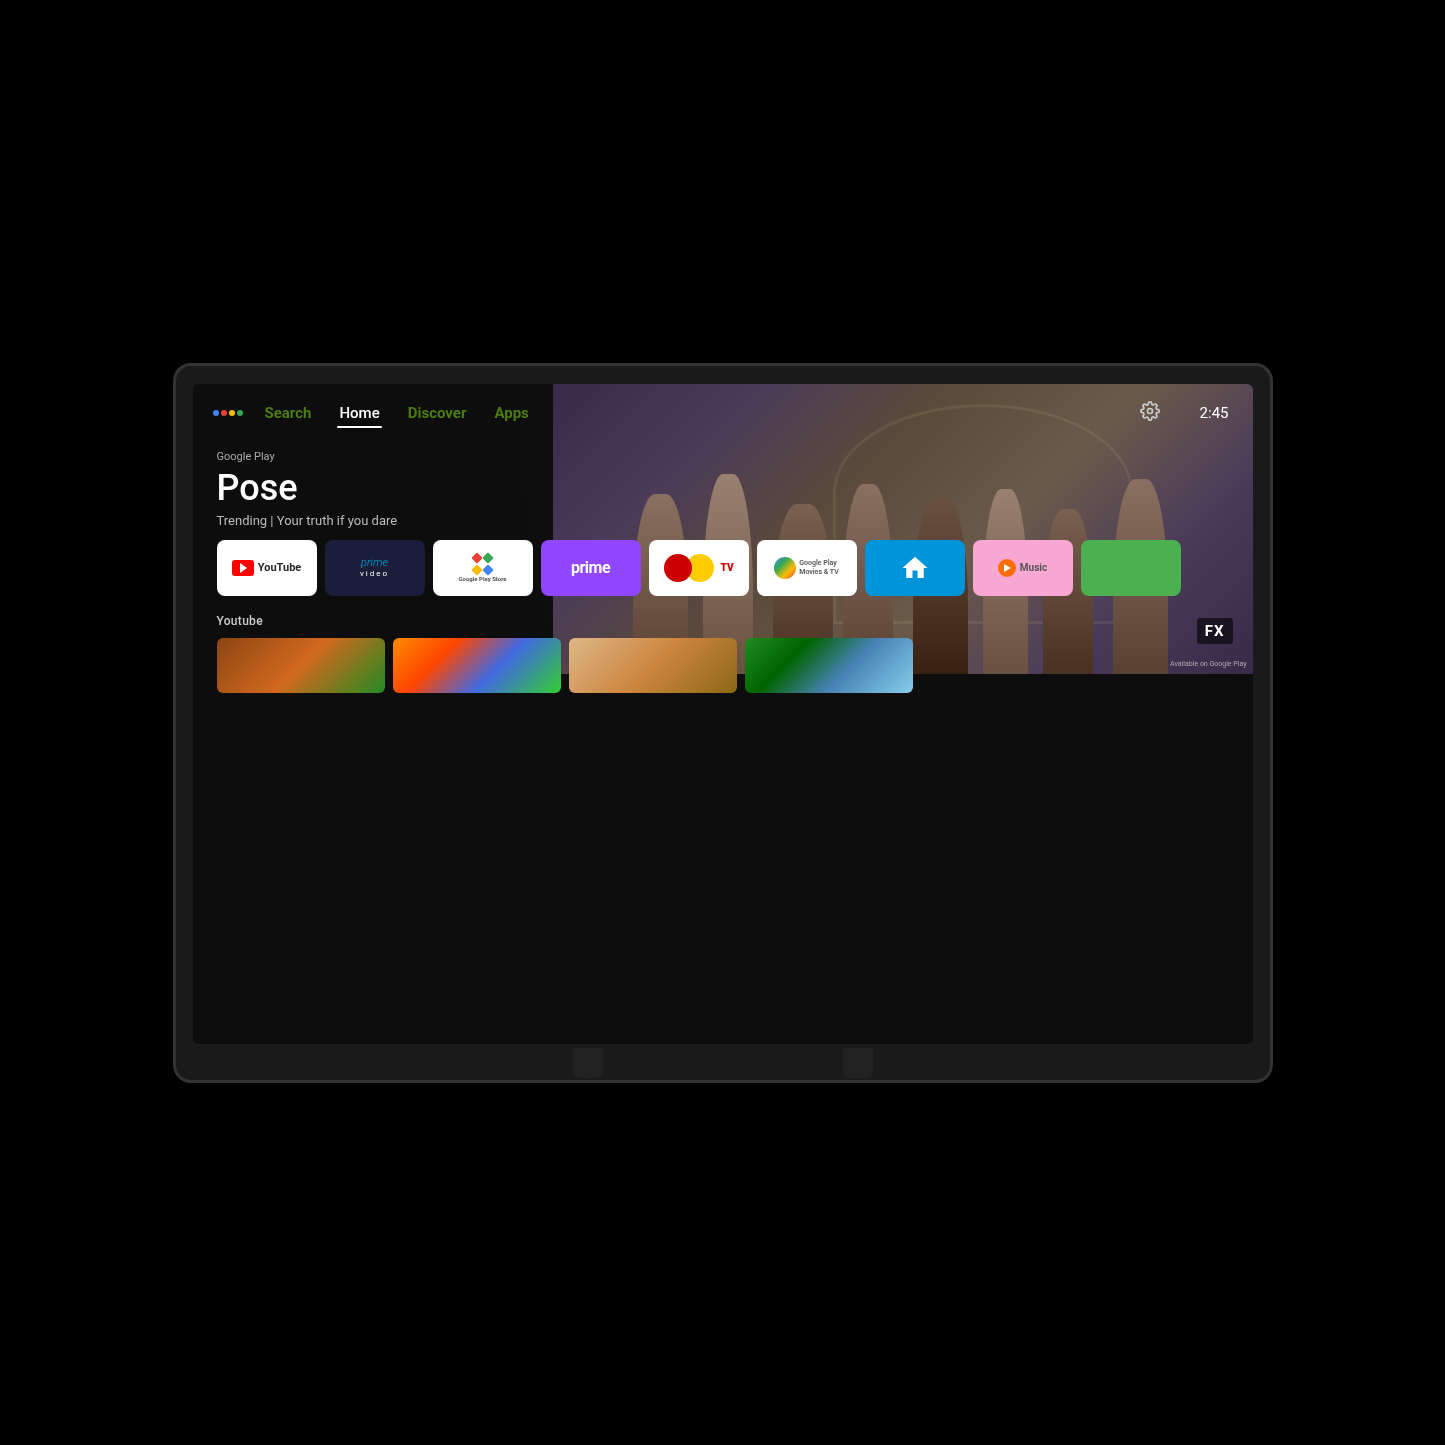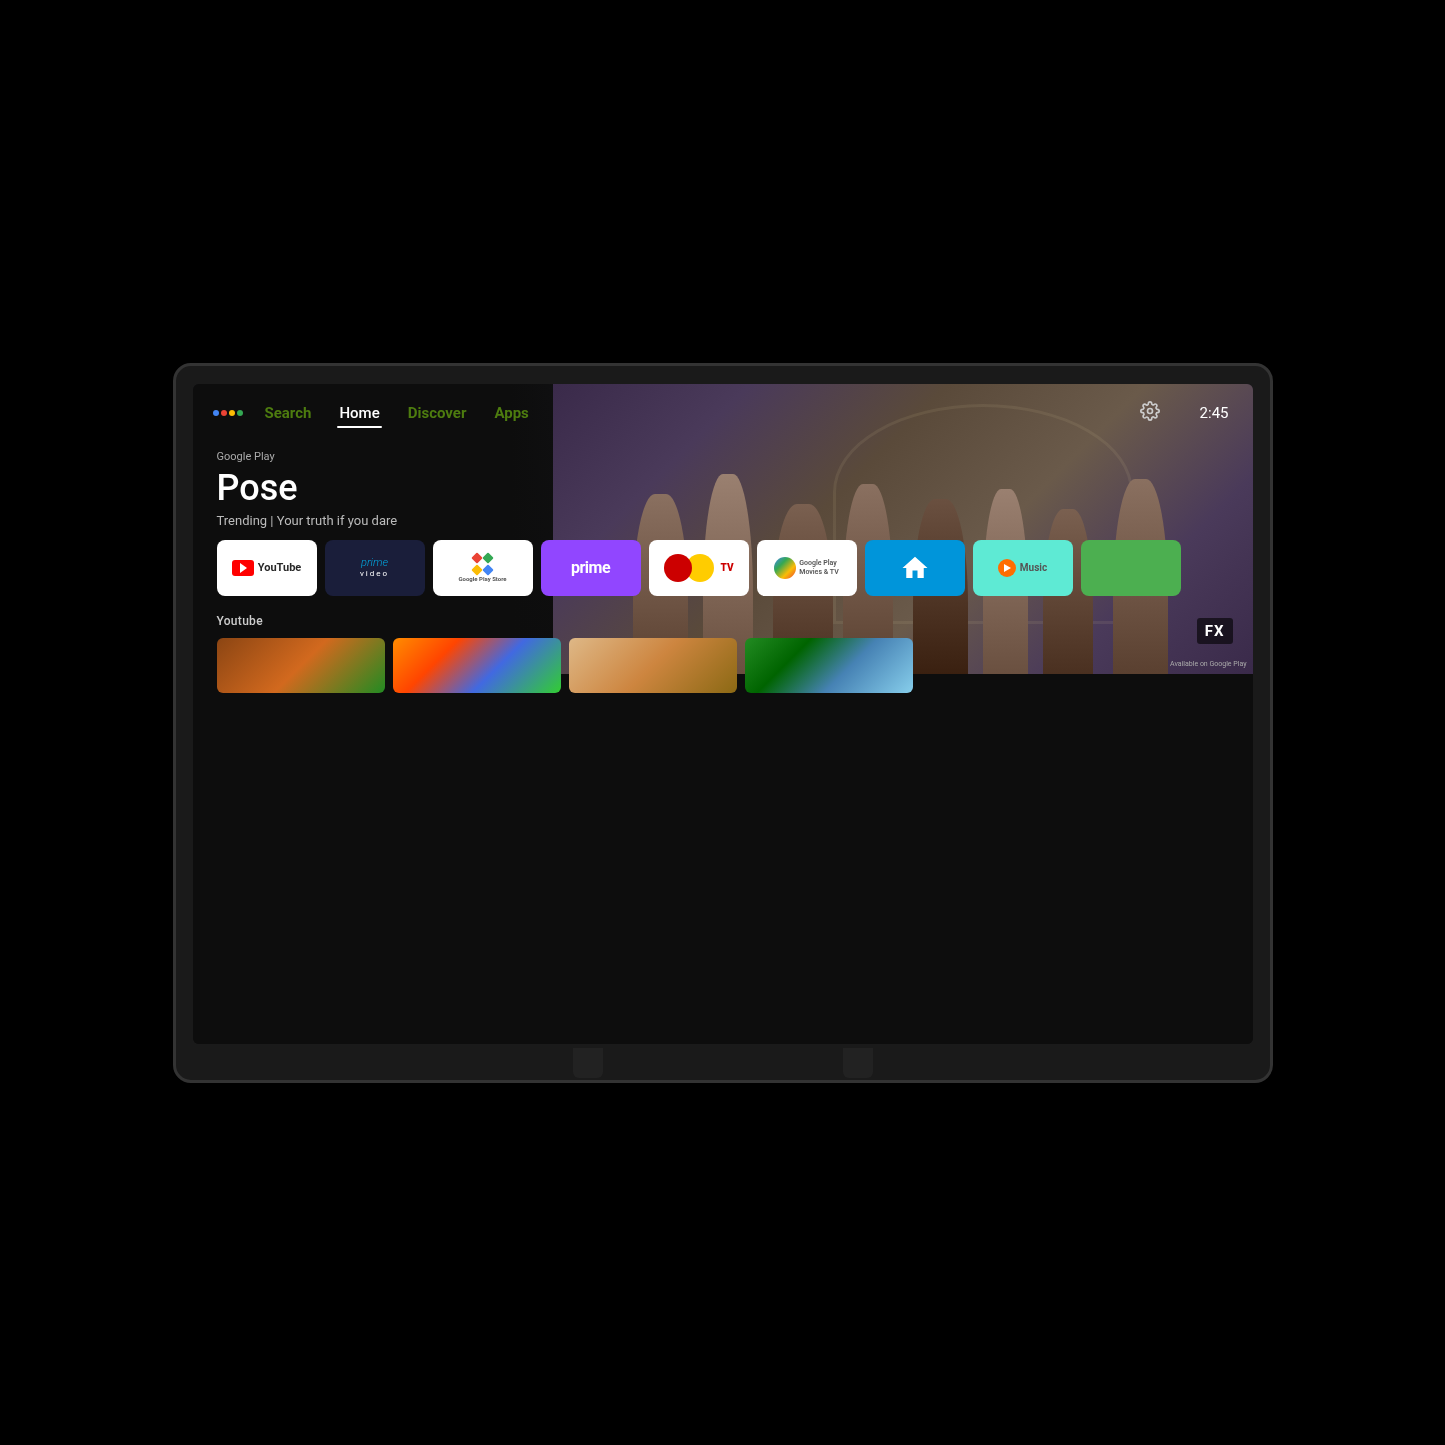--- a/index.html
+++ b/index.html
@@ -237,21 +237,21 @@
       position: relative;
     }
 
     .app-youtube { background: #fff; }
     .app-prime { background: #1a1e3a; }
     .app-gplay-store { background: #fff; }
     .app-twitch { background: #9146ff; }
     .app-redbull { background: #fff; }
     .app-gplay-movies { background: #fff; }
     .app-home { background: #0095da; }
-    .app-music { background: #5eead4; }
+    .app-music { background: #f9a8d4; }
     .app-green { background: #4caf50; }
 
     .yt-icon {
       display: flex;
       align-items: center;
       gap: 4px;
     }
     .yt-play {
       width: 22px;
       height: 16px;

